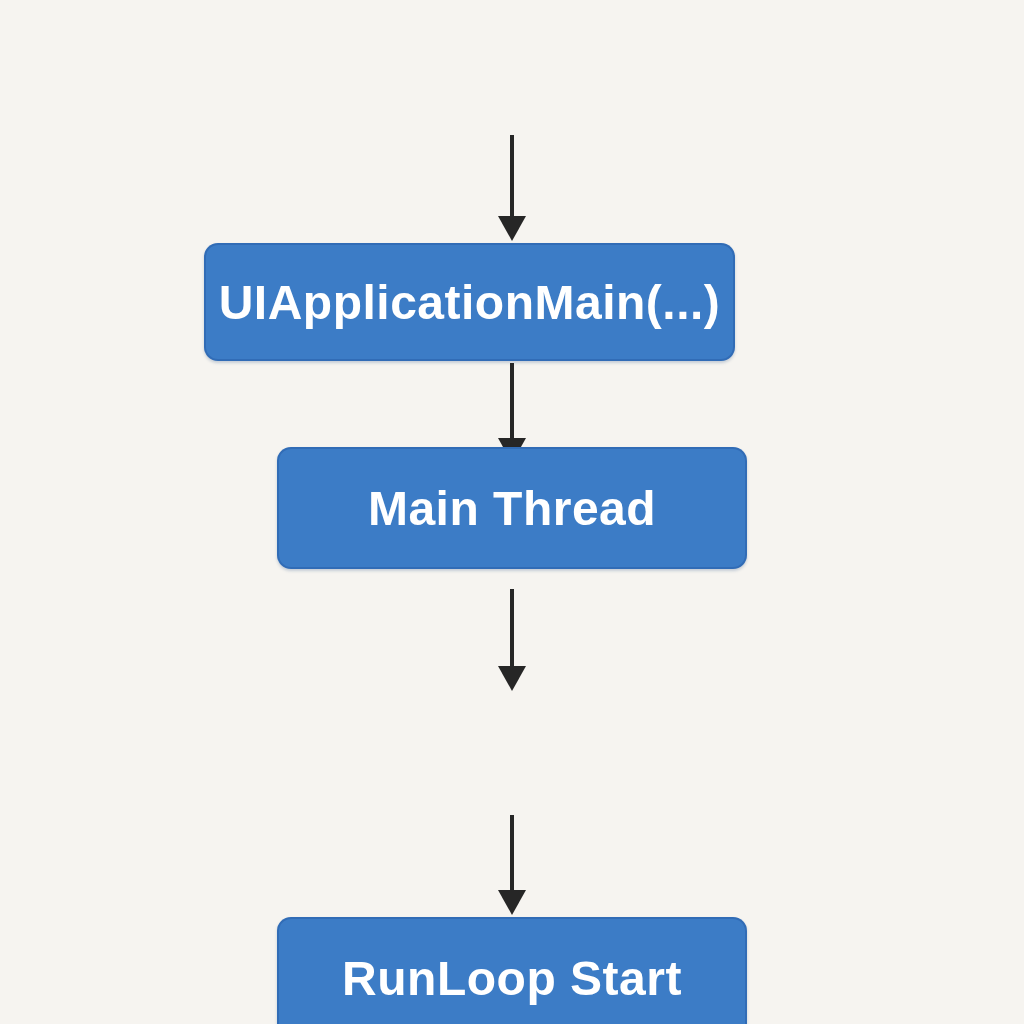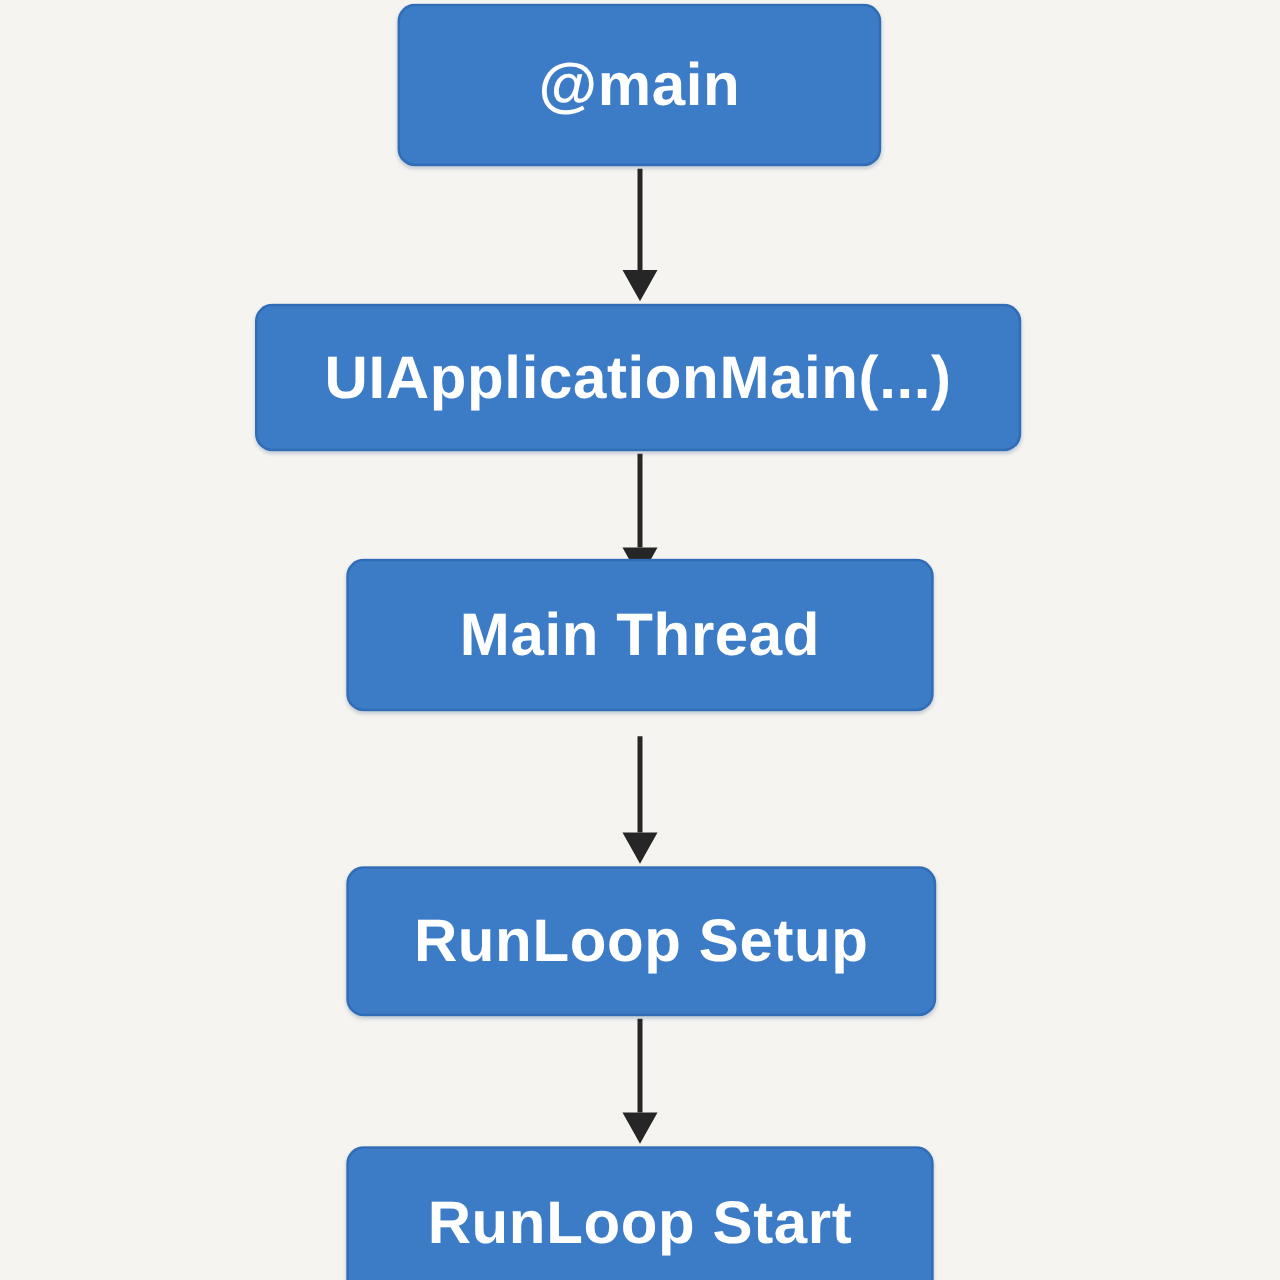--- a/index.html
+++ b/index.html
@@ -25,21 +25,21 @@
     display: flex;
     align-items: center;
     justify-content: center;
     font-size: 48px;
     font-weight: 600;
     letter-spacing: 0.5px;
     box-shadow: 0 2px 3px rgba(50, 90, 140, 0.25);
     white-space: nowrap;
   }
   .n0 { left: 318px; top: 3px;   width: 387px; height: 130px; }
-  .n1 { left: 204px; top: 243px; width: 613px; height: 118px; }
+  .n1 { left: 204px; top: 243px; width: 531px; height: 118px; }
   .n2 { left: 277px; top: 447px; width: 470px; height: 122px; }
   .n3 { left: 277px; top: 693px; width: 472px; height: 120px; }
   .n4 { left: 277px; top: 917px; width: 470px; height: 122px; }
 
   .arrow {
     position: absolute;
     left: 498px;
     width: 28px;
     display: flex;
     flex-direction: column;
@@ -60,42 +60,40 @@
     border-left: 14px solid transparent;
     border-right: 14px solid transparent;
     border-top: 25px solid #262626;
   }
 </style>
 </head>
 <body>
 
 <div class="canvas">
 
-  <div class="node n0">@main</div>
 
   <div class="arrow a0">
     <div class="shaft"></div>
     <div class="head"></div>
   </div>
 
   <div class="node n1">UIApplicationMain(...)</div>
 
   <div class="arrow a1">
     <div class="shaft"></div>
     <div class="head"></div>
   </div>
 
   <div class="node n2">Main Thread</div>
 
   <div class="arrow a2">
     <div class="shaft"></div>
     <div class="head"></div>
   </div>
 
-  <div class="node n3">RunLoop Setup</div>
 
   <div class="arrow a3">
     <div class="shaft"></div>
     <div class="head"></div>
   </div>
 
   <div class="node n4">RunLoop Start</div>
 
 </div>
 

